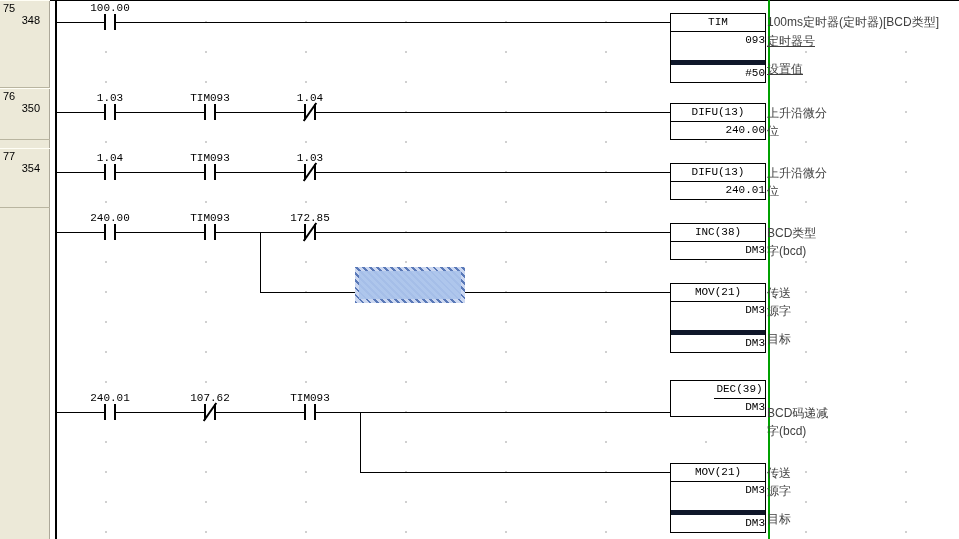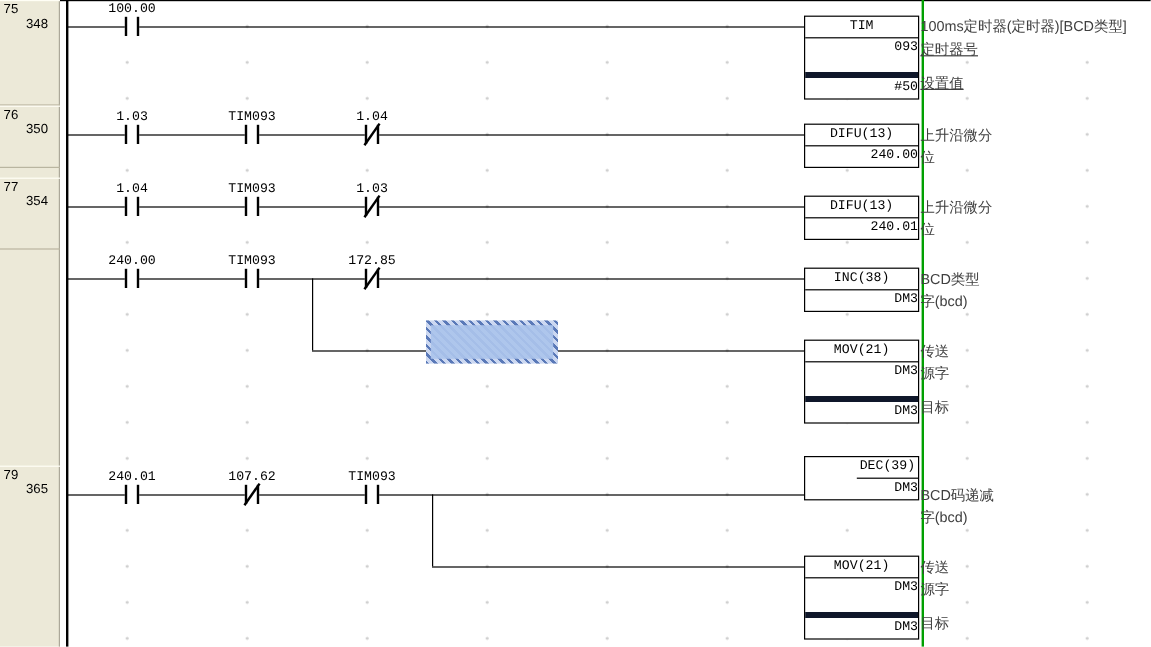--- a/index.html
+++ b/index.html
@@ -71,24 +71,20 @@
     <div class="rstep">348</div>
   </div>
   <div class="railcell" style="top:88px;height:52px;">
     <div class="rnum">76</div>
     <div class="rstep">350</div>
   </div>
   <div class="railcell" style="top:148px;height:60px;">
     <div class="rnum">77</div>
     <div class="rstep">354</div>
   </div>
-  <div class="railcell" style="top:388px;height:151px;border-bottom:none;">
-    <div class="rnum">79</div>
-    <div class="rstep">365</div>
-  </div>
 
   <div class="busbar"></div>
   <div class="greenline"></div>
 
   <div class="rung">
     <div class="hwire" style="left:56px;top:22px;width:614px;"></div>
 
     <div class="clabel" style="left:75px;top:2px;">100.00</div>
     <div class="contact" style="left:104px;top:14px;">
       <div class="bar l"></div>

